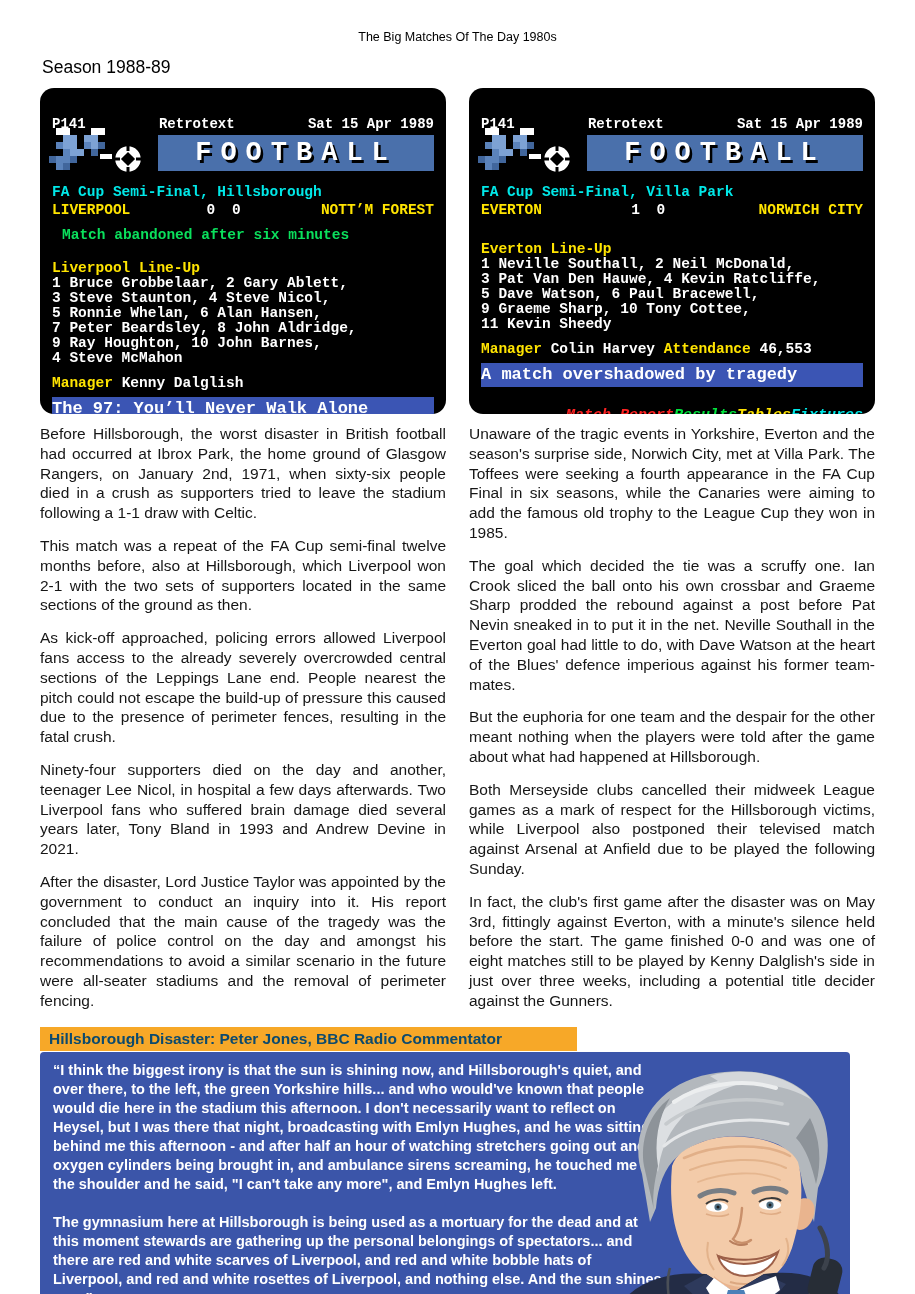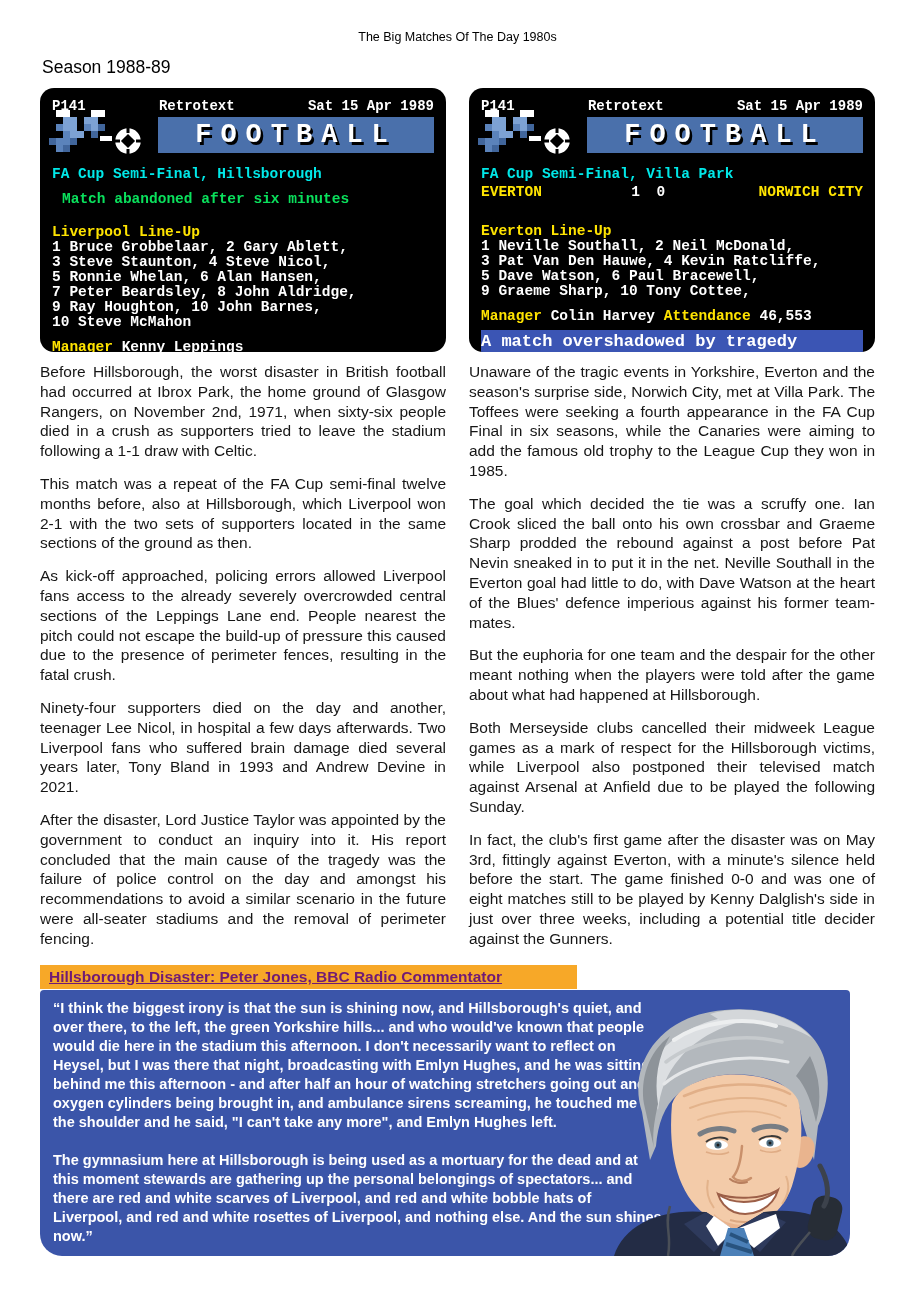--- a/index.html
+++ b/index.html
@@ -18,23 +18,23 @@
     width:915px;height:1294px;background:#fff;position:relative;
     font-family:"Liberation Sans",sans-serif;color:#1a1a1a;overflow:hidden;
   }
   .page{padding:0 40px;}
   .page-header{padding-top:30px;text-align:center;font-size:12.5px;color:#000000;}
   .season-title{font-size:17.5px;font-weight:normal;color:#000;margin:13px 0 10px 2px;}
 
   
   .panels{display:flex;gap:23px;}
   .ttx{
-    width:406px;height:264px;background:#000;border-radius:14px;
+    width:406px;height:326px;background:#000;border-radius:14px;
     color:#fff;font-family:"Liberation Mono","DejaVu Sans Mono",monospace;
-    font-weight:bold;padding:10px 12px 8px;position:relative;overflow:hidden;
+    font-weight:bold;padding:28px 12px 8px;position:relative;overflow:hidden;
     flex:0 0 auto;
   }
   .ttx-top{display:flex;justify-content:space-between;font-size:14px;line-height:16px;}
   .banner-row{position:relative;height:44px;margin-top:2px;}
   .ttx-logo{position:absolute;left:-4px;top:-7px;}
   .ttx-banner{
     margin-left:106px;height:36px;margin-top:3px;background:var(--ttxblue);
     color:#fff;font-size:27px;letter-spacing:9px;text-align:center;line-height:37px;
     text-shadow:2.5px 2.5px 0 #000;white-space:nowrap;overflow:hidden;
   }
@@ -63,22 +63,22 @@
   .article-cols{display:flex;gap:23px;margin-top:10px;}
   .acol{width:406px;}
   .para{
     font-size:15.5px;line-height:19.8px;text-align:justify;color:#161616;
     margin:0 0 13px 0;
   }
 
   
   .quote-wrap{margin-top:3px;position:relative;}
   .quote-header{
-    width:537px;background:var(--orange);color:#701a75;font-weight:bold;
-    font-size:15.5px;line-height:16px;padding:4px 9px 4px 9px;text-decoration:underline;
+    width:537px;background:var(--orange);color:#0c4a6e;font-weight:bold;
+    font-size:15.5px;line-height:16px;padding:4px 9px 4px 9px;
   }
   .quote-box{
     width:810px;min-height:230px;background:var(--qblue);border-radius:4px 4px 22px 22px;
     margin-top:1px;position:relative;padding:9px 14px 10px 13px;color:#fff;
   }
   .portrait-clip{
     position:absolute;right:0;top:-26px;bottom:0;width:238px;
     overflow:hidden;border-bottom-right-radius:22px;pointer-events:none;
   }
   .portrait-clip svg{position:absolute;bottom:0;right:-2px;}
@@ -146,34 +146,39 @@
         <span>Retrotext</span>
         <span>Sat 15 Apr 1989</span>
       </div>
       <div class="banner-row">
         <svg class="ttx-logo" width="100" height="48">
             <use href="#ttx-logo-sym"></use>
           </svg>
         <div class="ttx-banner">FOOTBALL</div>
       </div>
       <div class="ttx-line cyan competition">FA Cup Semi-Final, Hillsborough</div>
+      <div class="score-row">
+        <span class="yellow">LIVERPOOL</span>
+        <span class="white score">0 0</span>
+        <span class="yellow">NOTT’M FOREST</span>
+      </div>
       <div class="ttx-line green status-line">Match abandoned after six minutes</div>
       <div class="ttx-line yellow lineup-title p0">Liverpool Line-Up</div>
       <div class="lineup">
           <div class="white">1 Bruce Grobbelaar, 2 Gary Ablett,</div>
           <div class="white">3 Steve Staunton, 4 Steve Nicol,</div>
           <div class="white">5 Ronnie Whelan, 6 Alan Hansen,</div>
           <div class="white">7 Peter Beardsley, 8 John Aldridge,</div>
           <div class="white">9 Ray Houghton, 10 John Barnes,</div>
-          <div class="white">10 Steve McMahon</div>
+          <div class="white">4 Steve McMahon</div>
         </div>
       <div class="manager-row">
         <span class="lbl">Manager</span>
         <span> </span>
-        <span class="white">Kenny Leppings</span>
+        <span class="white">Kenny Dalglish</span>
       </div>
       <div class="ttx-headline">The 97: You’ll Never Walk Alone</div>
       <div class="ttx-nav">
         <span class="nav-red">Match Report</span>
         <span class="nav-green">Results</span>
         <span class="nav-yellow">Tables</span>
         <span class="nav-cyan">Fixtures</span>
       </div>
     </section>
 
@@ -194,20 +199,21 @@
         <span class="yellow">EVERTON</span>
         <span class="white score">1 0</span>
         <span class="yellow">NORWICH CITY</span>
       </div>
       <div class="ttx-line yellow lineup-title p1">Everton Line-Up</div>
       <div class="lineup">
           <div class="white">1 Neville Southall, 2 Neil McDonald,</div>
           <div class="white">3 Pat Van Den Hauwe, 4 Kevin Ratcliffe,</div>
           <div class="white">5 Dave Watson, 6 Paul Bracewell,</div>
           <div class="white">9 Graeme Sharp, 10 Tony Cottee,</div>
+          <div class="white">11 Kevin Sheedy</div>
         </div>
       <div class="manager-row">
         <span class="lbl">Manager</span>
         <span> </span>
         <span class="white">Colin Harvey</span>
         <span> </span>
         <span class="lbl">Attendance</span>
         <span> </span>
         <span class="white">46,553</span>
       </div>
@@ -216,21 +222,21 @@
         <span class="nav-red">Match Report</span>
         <span class="nav-green">Results</span>
         <span class="nav-yellow">Tables</span>
         <span class="nav-cyan">Fixtures</span>
       </div>
     </section>
   </div>
 
   <div class="article-cols">
     <div class="acol">
-        <div class="para">Before Hillsborough, the worst disaster in British football had occurred at Ibrox Park, the home ground of Glasgow Rangers, on November 2nd, 1971, when sixty-six people died in a crush as supporters tried to leave the stadium following a 1-1 draw with Celtic.</div>
+        <div class="para">Before Hillsborough, the worst disaster in British football had occurred at Ibrox Park, the home ground of Glasgow Rangers, on January 2nd, 1971, when sixty-six people died in a crush as supporters tried to leave the stadium following a 1-1 draw with Celtic.</div>
         <div class="para">This match was a repeat of the FA Cup semi-final twelve months before, also at Hillsborough, which Liverpool won 2-1 with the two sets of supporters located in the same sections of the ground as then.</div>
         <div class="para">As kick-off approached, policing errors allowed Liverpool fans access to the already severely overcrowded central sections of the Leppings Lane end. People nearest the pitch could not escape the build-up of pressure this caused due to the presence of perimeter fences, resulting in the fatal crush.</div>
         <div class="para">Ninety-four supporters died on the day and another, teenager Lee Nicol, in hospital a few days afterwards. Two Liverpool fans who suffered brain damage died several years later, Tony Bland in 1993 and Andrew Devine in 2021.</div>
         <div class="para">After the disaster, Lord Justice Taylor was appointed by the government to conduct an inquiry into it. His report concluded that the main cause of the tragedy was the failure of police control on the day and amongst his recommendations to avoid a similar scenario in the future were all-seater stadiums and the removal of perimeter fencing.</div>
       </div>
     <div class="acol">
         <div class="para">Unaware of the tragic events in Yorkshire, Everton and the season's surprise side, Norwich City, met at Villa Park. The Toffees were seeking a fourth appearance in the FA Cup Final in six seasons, while the Canaries were aiming to add the famous old trophy to the League Cup they won in 1985.</div>
         <div class="para">The goal which decided the tie was a scruffy one. Ian Crook sliced the ball onto his own crossbar and Graeme Sharp prodded the rebound against a post before Pat Nevin sneaked in to put it in the net. Neville Southall in the Everton goal had little to do, with Dave Watson at the heart of the Blues' defence imperious against his former team-mates.</div>
         <div class="para">But the euphoria for one team and the despair for the other meant nothing when the players were told after the game about what had happened at Hillsborough.</div>
         <div class="para">Both Merseyside clubs cancelled their midweek League games as a mark of respect for the Hillsborough victims, while Liverpool also postponed their televised match against Arsenal at Anfield due to be played the following Sunday.</div>

